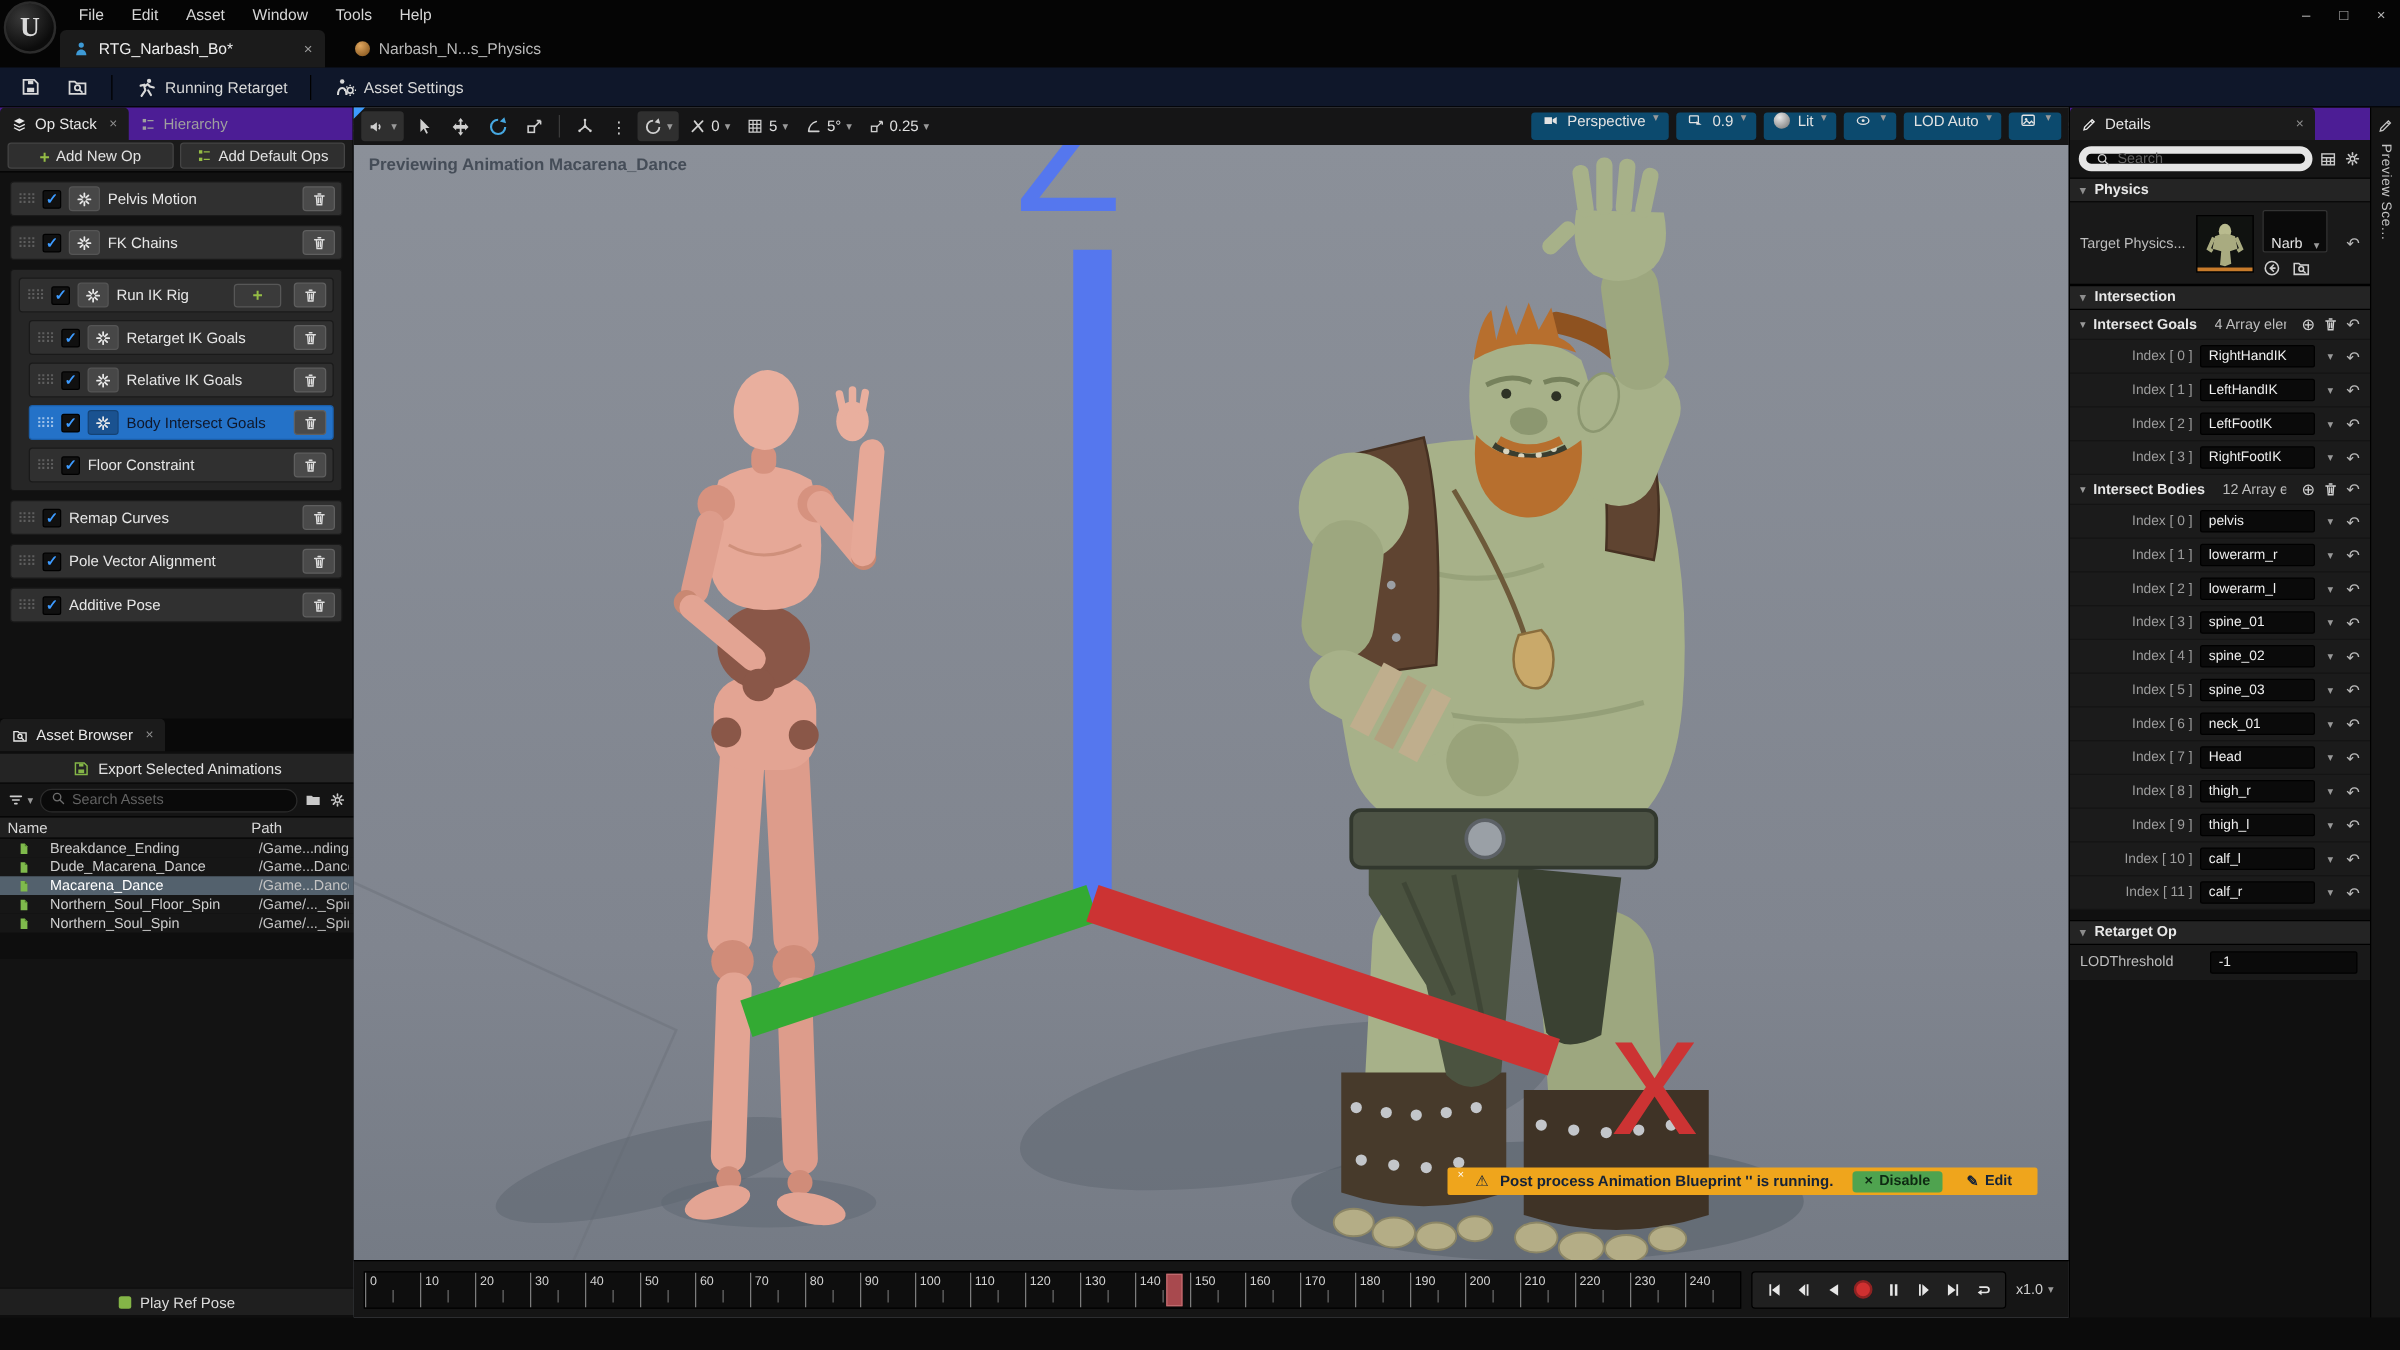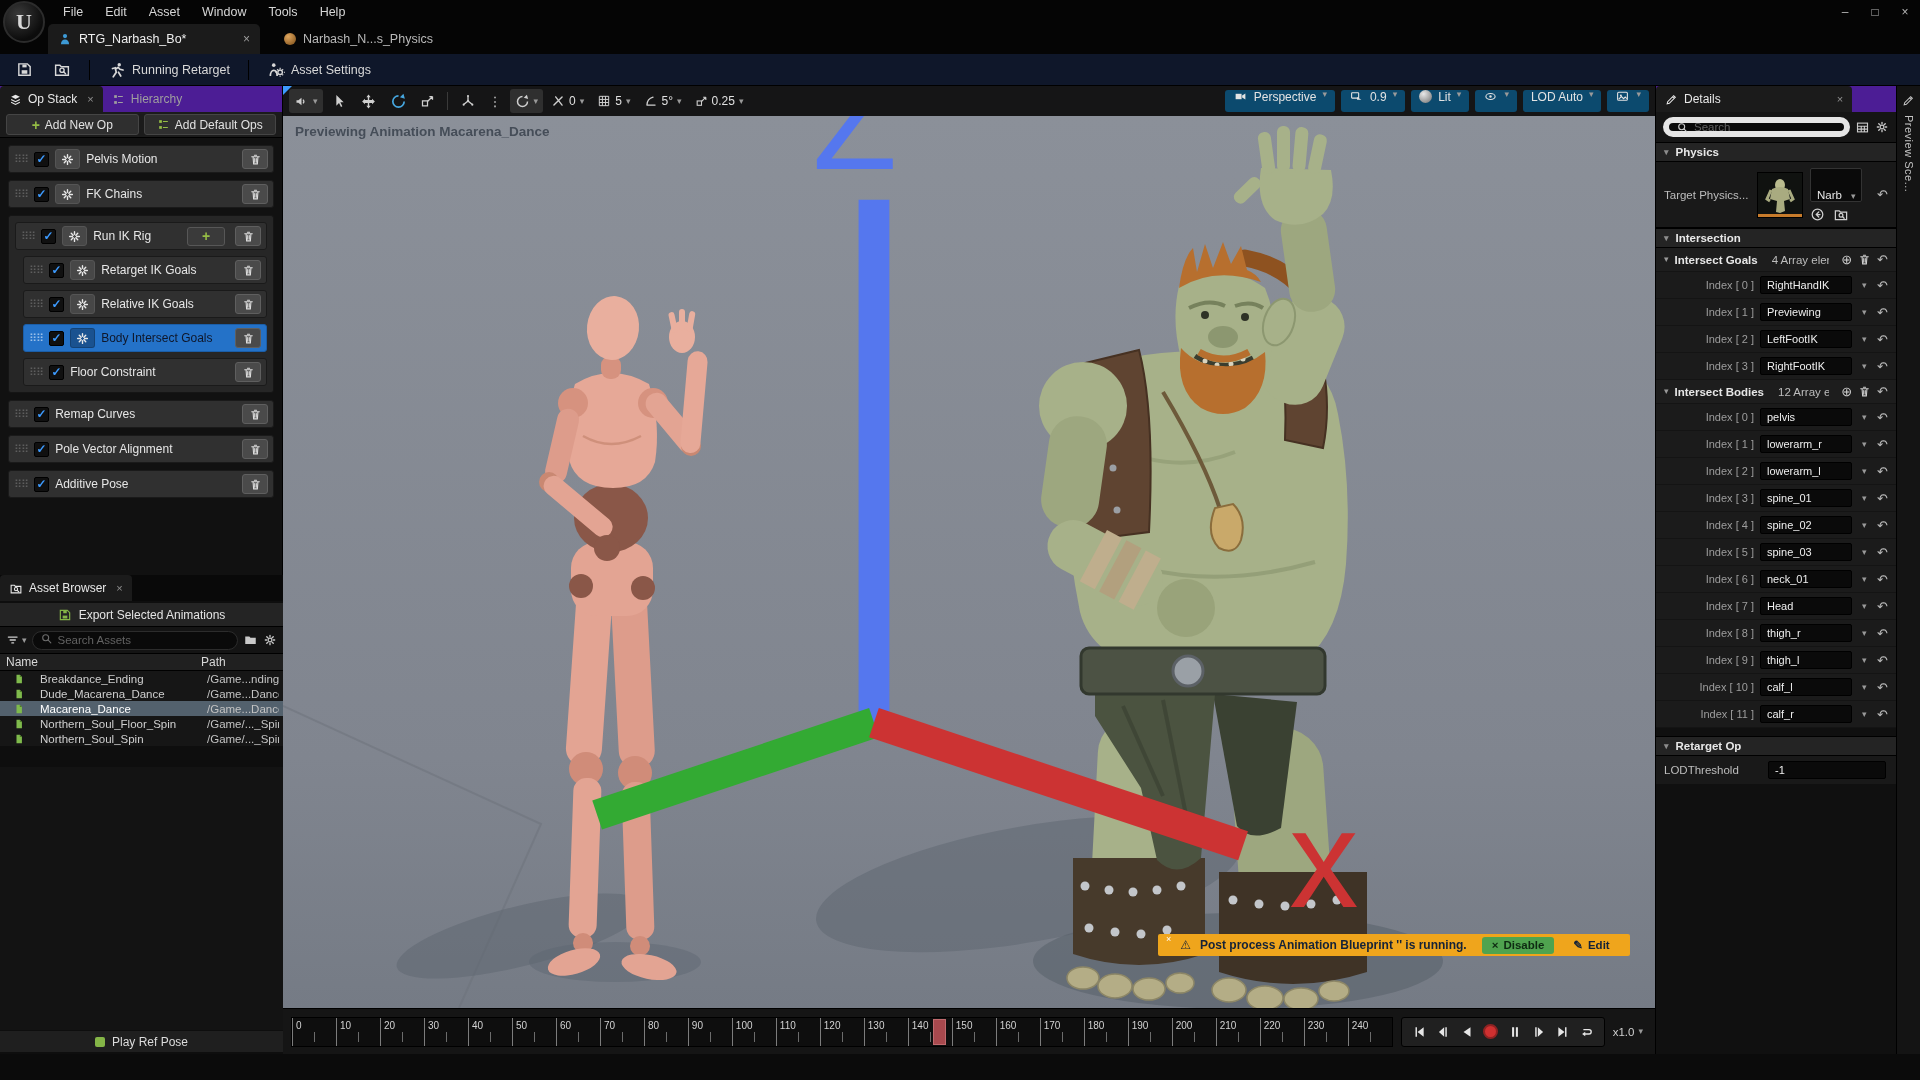--- a/index.html
+++ b/index.html
@@ -1111,21 +1111,21 @@
       <span class="reset">↶</span>
     </div>
     <div class="idx-row">
       <span class="ix">Index [ 0 ]</span>
       <span class="vbox">RightHandIK</span>
       <span class="chev">▾</span>
       <span class="reset" style="margin-left:auto">↶</span>
     </div>
     <div class="idx-row">
       <span class="ix">Index [ 1 ]</span>
-      <span class="vbox">Previewing</span>
+      <span class="vbox">LeftHandIK</span>
       <span class="chev">▾</span>
       <span class="reset" style="margin-left:auto">↶</span>
     </div>
     <div class="idx-row">
       <span class="ix">Index [ 2 ]</span>
       <span class="vbox">LeftFootIK</span>
       <span class="chev">▾</span>
       <span class="reset" style="margin-left:auto">↶</span>
     </div>
     <div class="idx-row">

